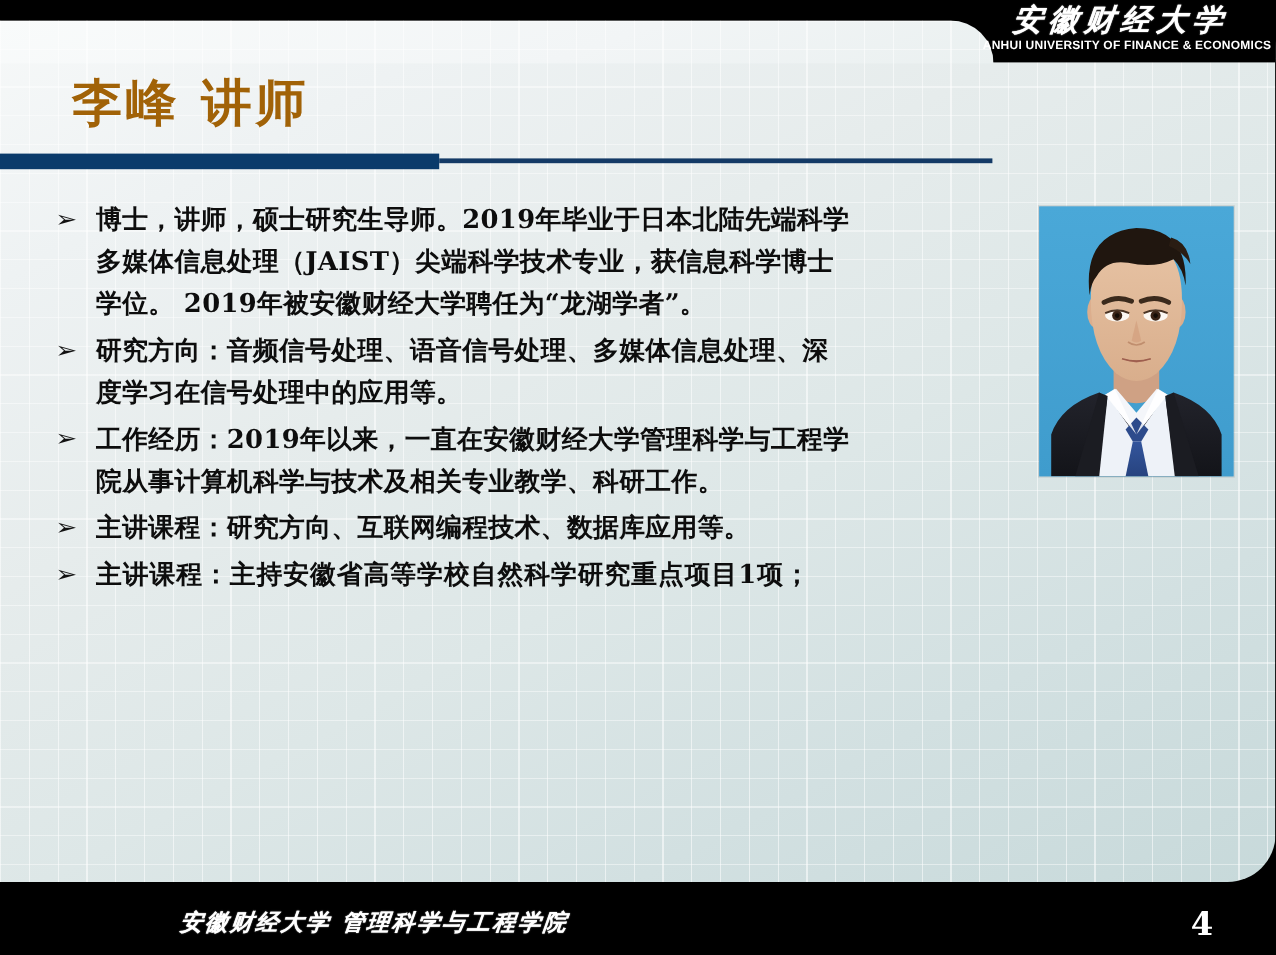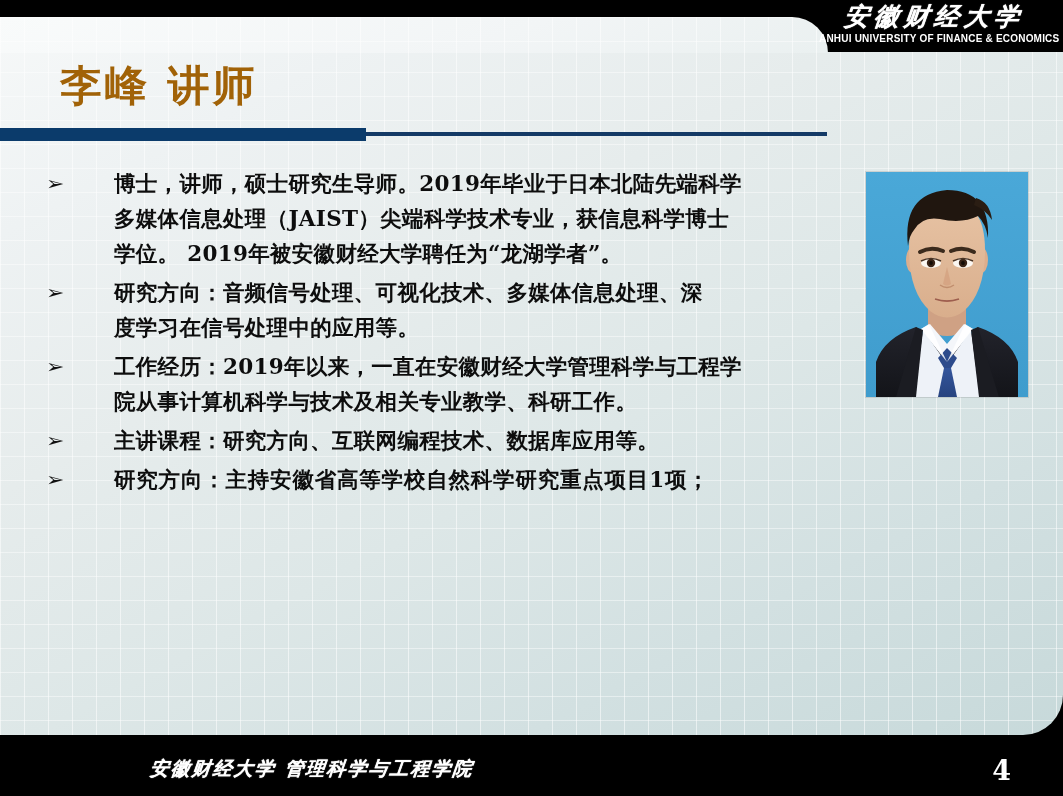--- a/index.html
+++ b/index.html
@@ -85,21 +85,20 @@
     font-size:19px;line-height:35px;color:#111;
     text-align:left;padding-left:6px;
     transform:scaleX(1.15);
   }
   .bullet-text{
     flex:1;
     font-family:"DejaVu Serif","Liberation Serif",serif;
     font-size:21.5px;font-weight:bold;color:#0d0d0d;
     line-height:35px;letter-spacing:.3px;
     text-align:justify;
-    margin-left:34px;
   }
   .bullet.wide .bullet-text{letter-spacing:.8px;}
   .b-line{display:block;}
 
   
   .photo{
     position:absolute;left:866px;top:172px;width:162px;height:225px;
     z-index:5;overflow:hidden;background:#46a5d6;
     box-shadow:0 0 0 1px rgba(0,0,0,.10);
   }
@@ -152,21 +151,21 @@
       <div class="bullet-text">
         <span class="b-line">博士，讲师，硕士研究生导师。2019年毕业于日本北陆先端科学</span>
         <span class="b-line">多媒体信息处理（JAIST）尖端科学技术专业，获信息科学博士</span>
         <span class="b-line">学位。 2019年被安徽财经大学聘任为“龙湖学者”。</span>
       </div>
     </div>
 
     <div class="bullet">
       <div class="bullet-marker">➢</div>
       <div class="bullet-text">
-        <span class="b-line">研究方向：音频信号处理、可视化技术、多媒体信息处理、深</span>
+        <span class="b-line">研究方向：音频信号处理、语音信号处理、多媒体信息处理、深</span>
         <span class="b-line">度学习在信号处理中的应用等。</span>
       </div>
     </div>
 
     <div class="bullet">
       <div class="bullet-marker">➢</div>
       <div class="bullet-text">
         <span class="b-line">工作经历：2019年以来，一直在安徽财经大学管理科学与工程学</span>
         <span class="b-line">院从事计算机科学与技术及相关专业教学、科研工作。</span>
       </div>
@@ -175,21 +174,21 @@
     <div class="bullet">
       <div class="bullet-marker">➢</div>
       <div class="bullet-text">
         <span class="b-line">主讲课程：研究方向、互联网编程技术、数据库应用等。</span>
       </div>
     </div>
 
     <div class="bullet wide">
       <div class="bullet-marker">➢</div>
       <div class="bullet-text">
-        <span class="b-line">研究方向：主持安徽省高等学校自然科学研究重点项目1项；</span>
+        <span class="b-line">主讲课程：主持安徽省高等学校自然科学研究重点项目1项；</span>
       </div>
     </div>
 
   </div>
 
   <div class="photo">
     <svg viewBox="0 0 162 225" preserveAspectRatio="none">
       <defs>
         <linearGradient id="bg" x1="0" y1="0" x2="0" y2="1">
           <stop offset="0" stop-color="#4aa8d8"></stop>

